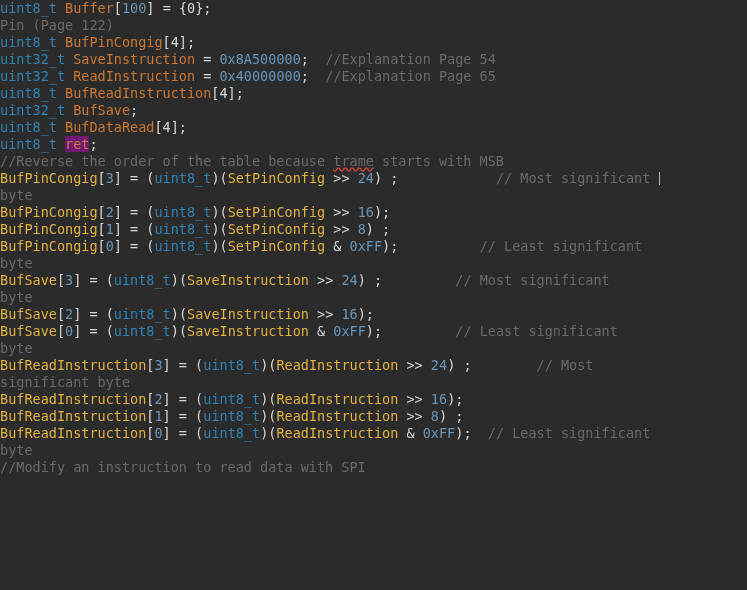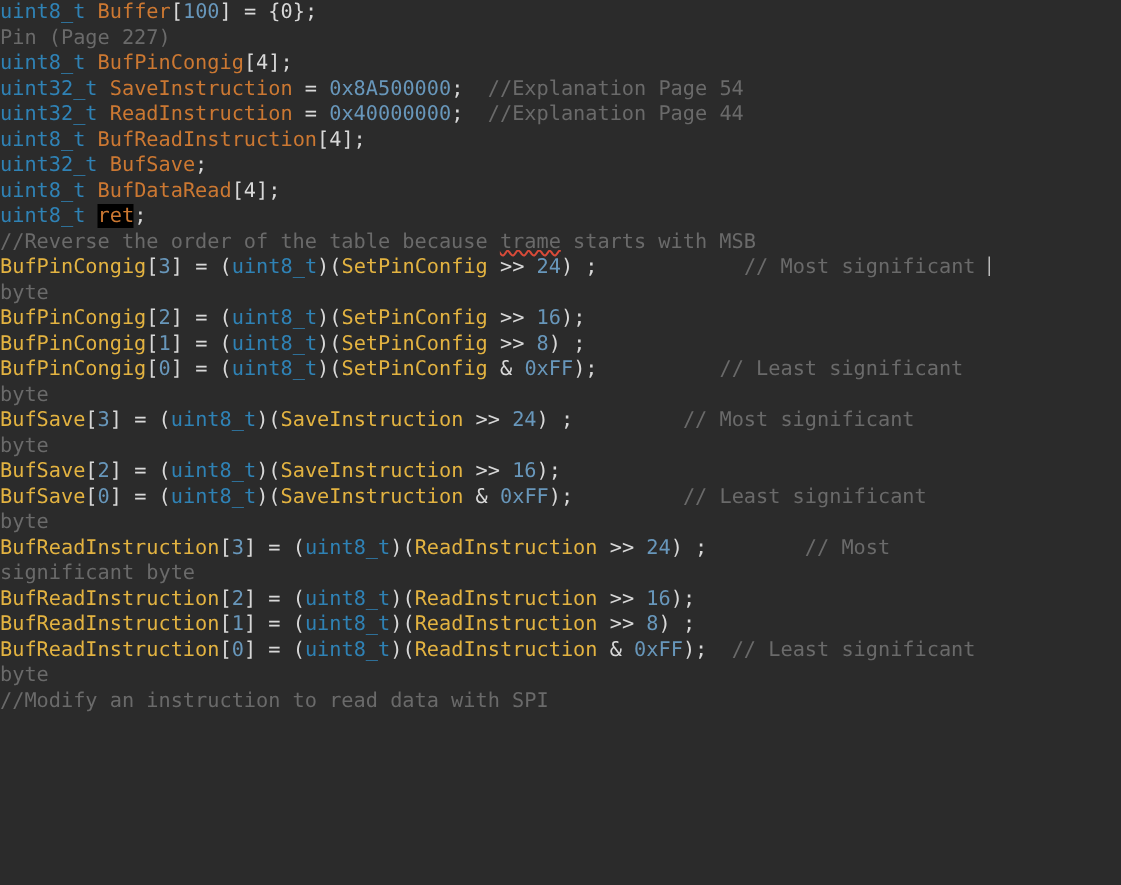--- a/index.html
+++ b/index.html
@@ -29,21 +29,21 @@
     letter-spacing: 0px;
     position: relative;
   }
   
   .kw      { color: #2f82b5; }      
   .ident   { color: #cc7832; }      
   .var     { color: #e3b341; }      
   .num     { color: #6897bb; }      
   .punct   { color: #d8d8d8; }      
   .cmt     { color: #6a6a6a; }      
-  .sel     { background: #000000; } 
+  .sel     { background: #701a75; } 
   .squig {
     text-decoration: underline wavy #d94a38;
     text-decoration-skip-ink: none;
   }
   .caret {
     display: inline-block;
     width: 1px;
     height: 13px;
     background: #bbbbbb;
     vertical-align: -2px;
@@ -51,28 +51,28 @@
   }
 </style>
 </head>
 <body>
 
 <div id="editor">
 
   <div class="line"><span class="kw">uint8_t</span><span class="punct"> </span><span class="ident">Buffer</span><span class="punct">[</span><span class="num">100</span><span class="punct">]</span><span class="punct"> = </span><span class="punct">{0};</span></div>
 
 
-  <div class="line"><span class="cmt">Pin (Page 227)</span></div>
+  <div class="line"><span class="cmt">Pin (Page 122)</span></div>
 
   <div class="line"><span class="kw">uint8_t</span><span class="punct"> </span><span class="ident">BufPinCongig</span><span class="punct">[4];</span></div>
 
   <div class="line"><span class="kw">uint32_t</span><span class="punct"> </span><span class="ident">SaveInstruction</span><span class="punct"> = </span><span class="num">0x8A500000</span><span class="punct">;</span><span class="cmt">  //Explanation Page 54</span></div>
 
 
-  <div class="line"><span class="kw">uint32_t</span><span class="punct"> </span><span class="ident">ReadInstruction</span><span class="punct"> = </span><span class="num">0x40000000</span><span class="punct">;</span><span class="cmt">  //Explanation Page 44</span></div>
+  <div class="line"><span class="kw">uint32_t</span><span class="punct"> </span><span class="ident">ReadInstruction</span><span class="punct"> = </span><span class="num">0x40000000</span><span class="punct">;</span><span class="cmt">  //Explanation Page 65</span></div>
 
   <div class="line"><span class="kw">uint8_t</span><span class="punct"> </span><span class="ident">BufReadInstruction</span><span class="punct">[4];</span></div>
 
   <div class="line"><span class="kw">uint32_t</span><span class="punct"> </span><span class="ident">BufSave</span><span class="punct">;</span></div>
 
   <div class="line"><span class="kw">uint8_t</span><span class="punct"> </span><span class="ident">BufDataRead</span><span class="punct">[4];</span></div>
 
   <div class="line"><span class="kw">uint8_t</span><span class="punct"> </span><span class="ident sel">ret</span><span class="punct">;</span></div>
 
   <div class="line"><span class="cmt">//Reverse the order of the table because </span><span class="cmt squig">trame</span><span class="cmt"> starts with MSB</span></div>

